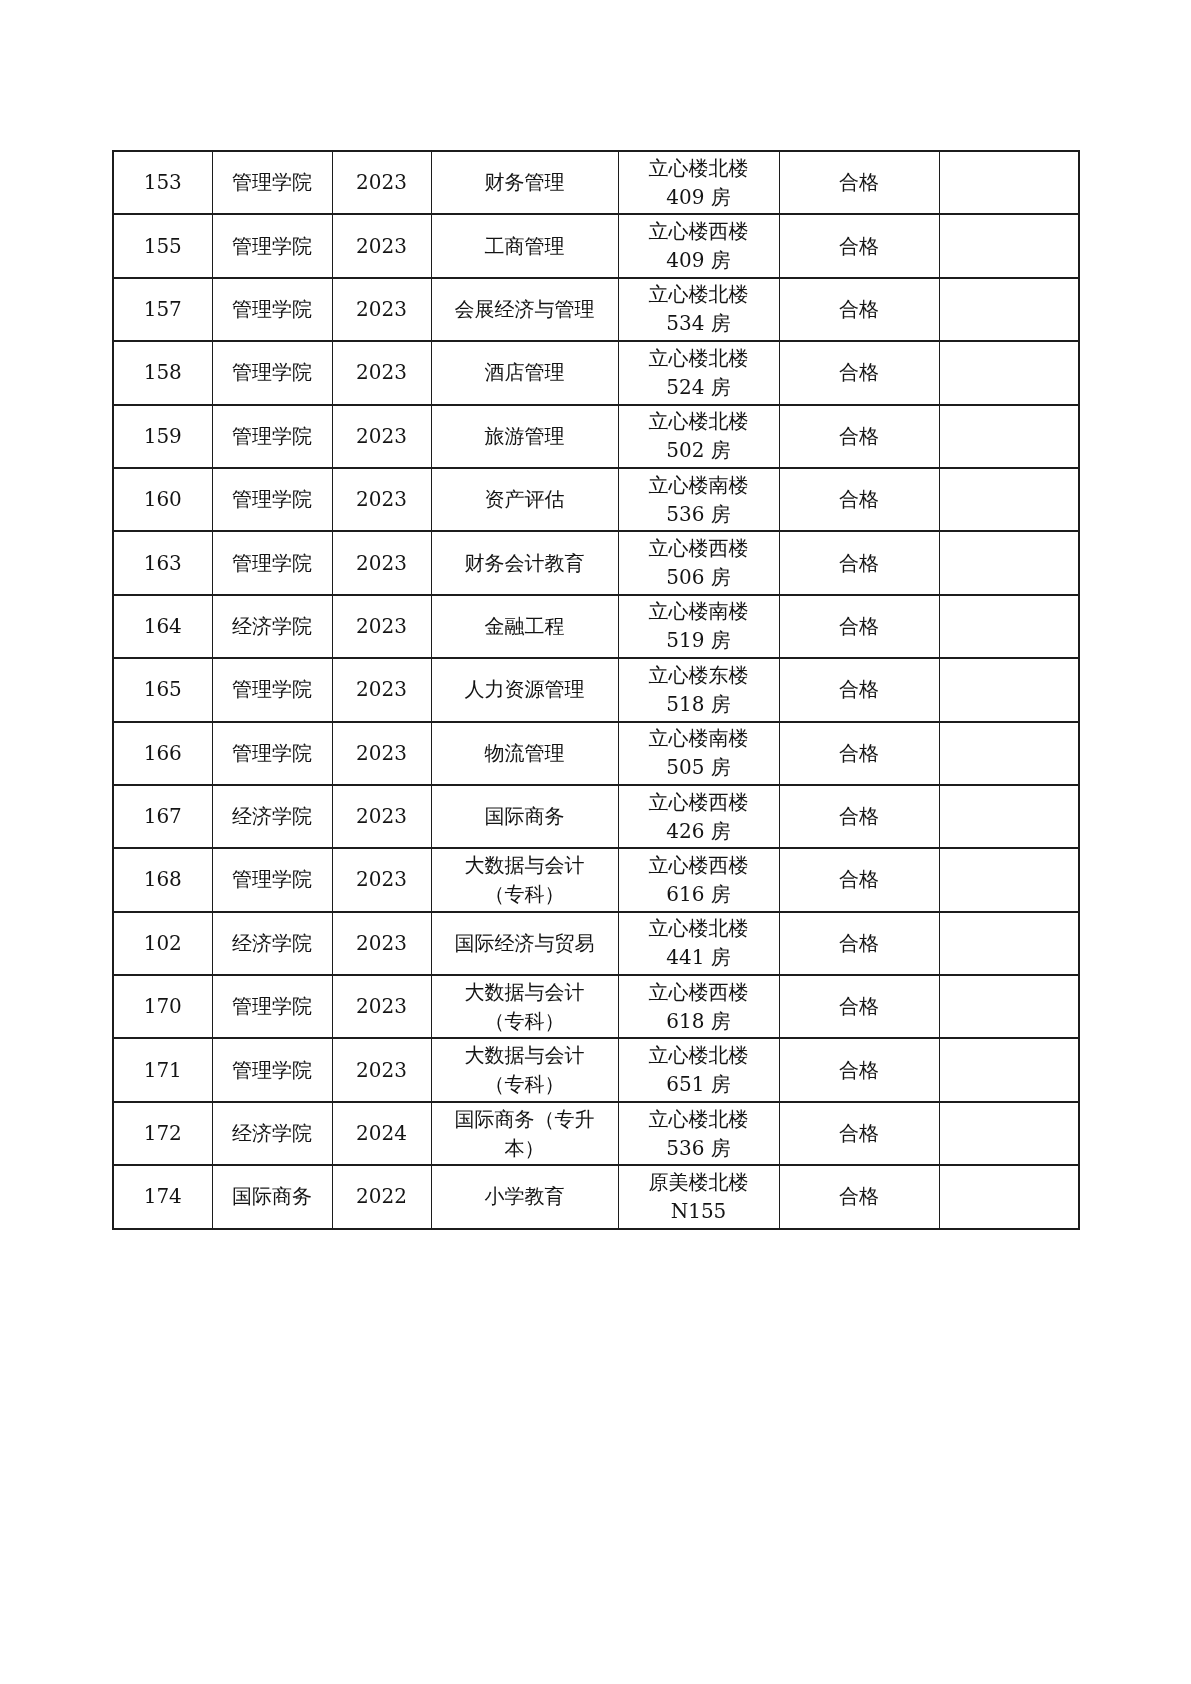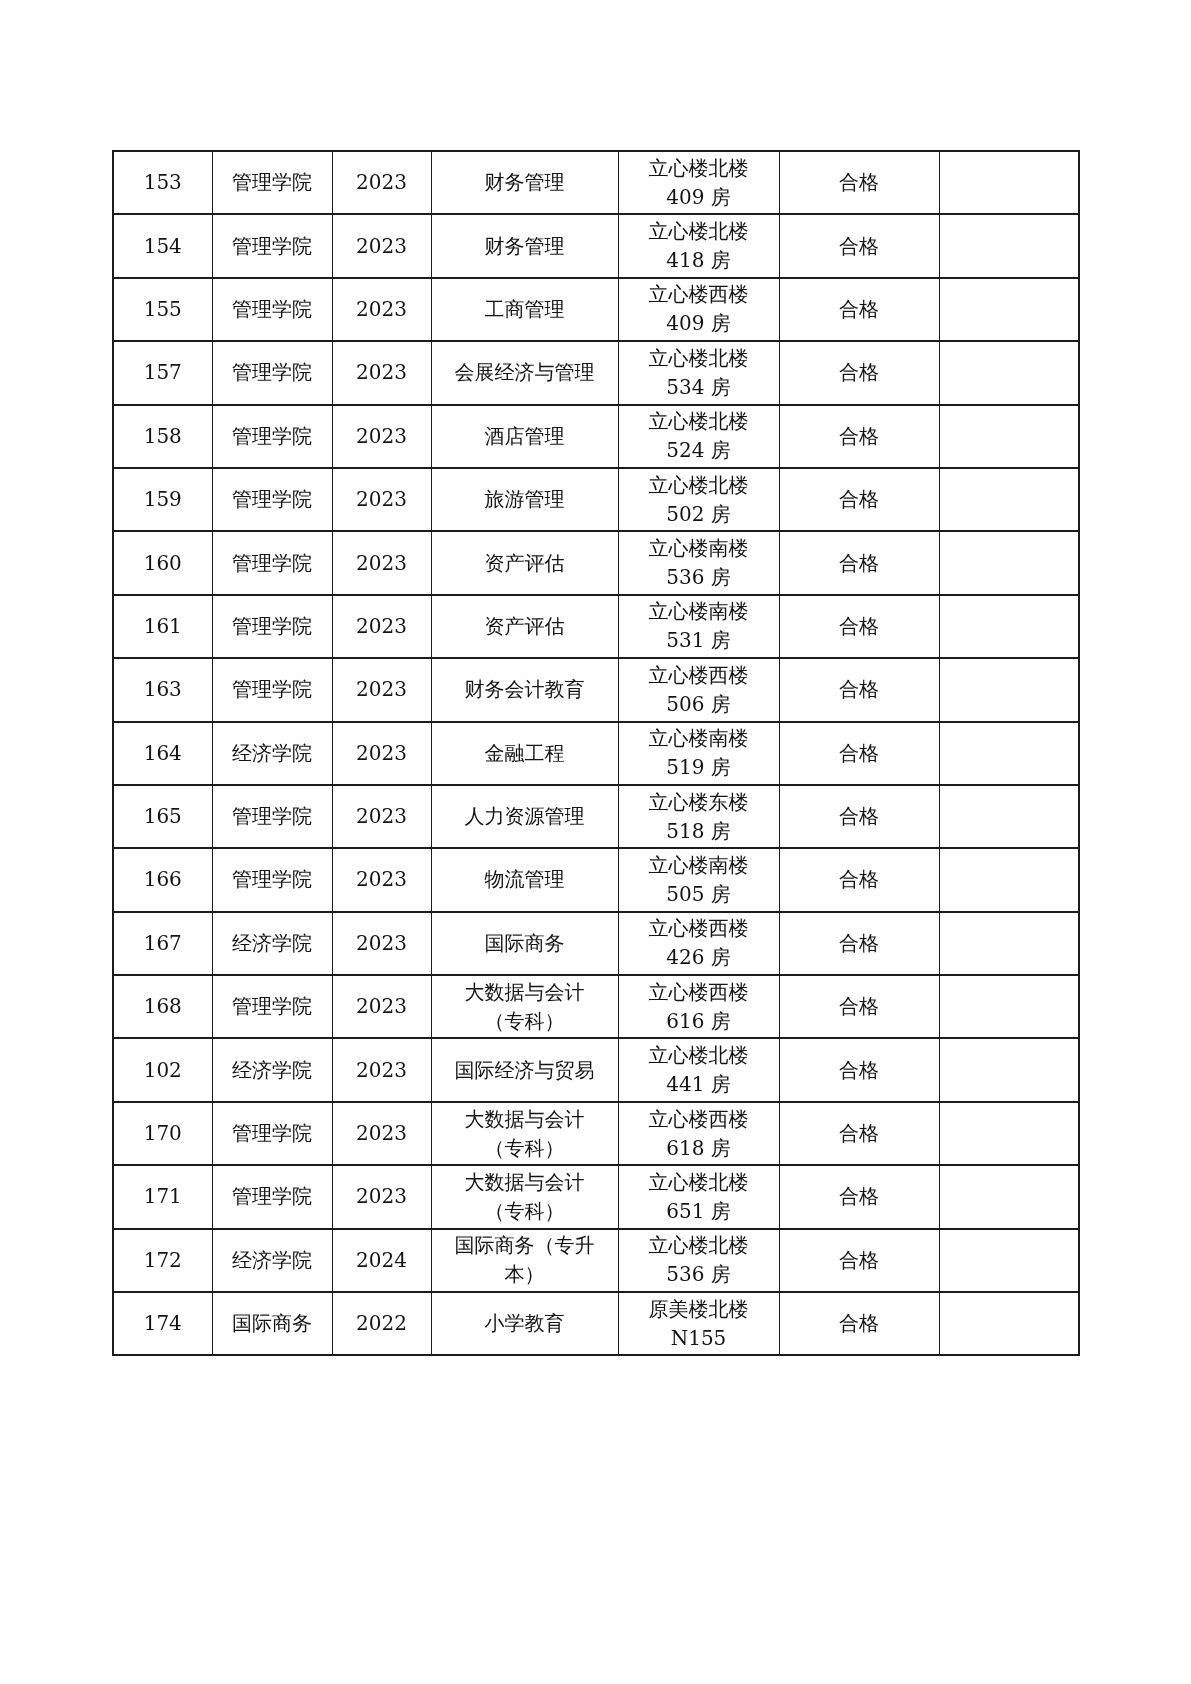--- a/index.html
+++ b/index.html
@@ -67,30 +67,20 @@
     <td>153</td>
     <td>管理学院</td>
     <td>2023</td>
     <td>财务管理</td>
     <td>立心楼北楼
 409 房</td>
     <td>合格</td>
     <td></td>
   </tr>
         <tr>
-    <td>154</td>
-    <td>管理学院</td>
-    <td>2023</td>
-    <td>财务管理</td>
-    <td>立心楼北楼
-418 房</td>
-    <td>合格</td>
-    <td></td>
-  </tr>
-        <tr>
     <td>155</td>
     <td>管理学院</td>
     <td>2023</td>
     <td>工商管理</td>
     <td>立心楼西楼
 409 房</td>
     <td>合格</td>
     <td></td>
   </tr>
         <tr>
@@ -123,30 +113,20 @@
     <td>合格</td>
     <td></td>
   </tr>
         <tr>
     <td>160</td>
     <td>管理学院</td>
     <td>2023</td>
     <td>资产评估</td>
     <td>立心楼南楼
 536 房</td>
-    <td>合格</td>
-    <td></td>
-  </tr>
-        <tr>
-    <td>161</td>
-    <td>管理学院</td>
-    <td>2023</td>
-    <td>资产评估</td>
-    <td>立心楼南楼
-531 房</td>
     <td>合格</td>
     <td></td>
   </tr>
         <tr>
     <td>163</td>
     <td>管理学院</td>
     <td>2023</td>
     <td>财务会计教育</td>
     <td>立心楼西楼
 506 房</td>

